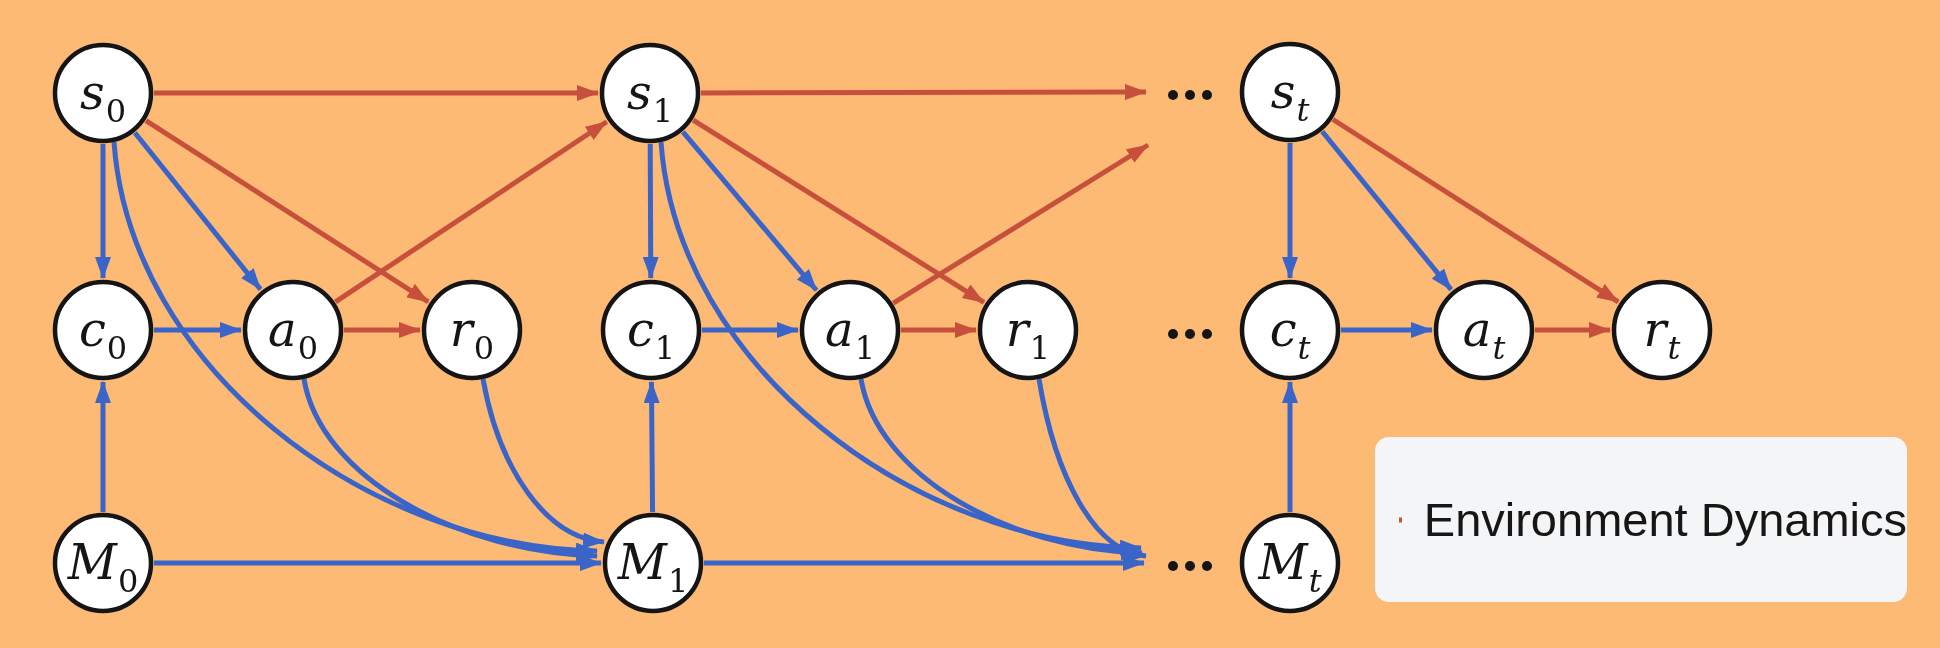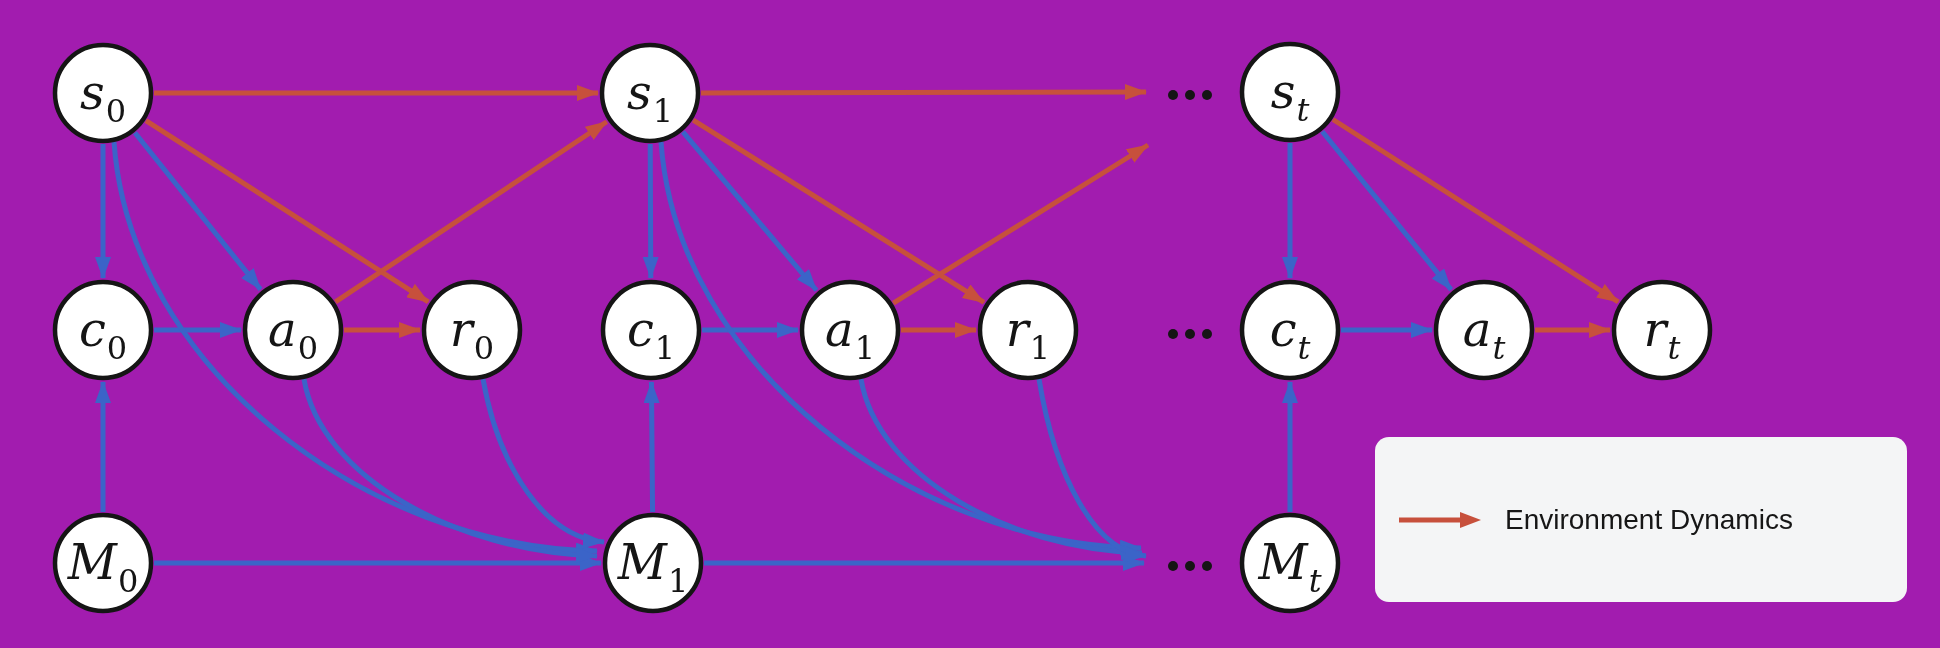--- a/index.html
+++ b/index.html
@@ -1,33 +1,33 @@
 <!DOCTYPE html>
 <html><head>
 <meta charset="utf-8">
 <style>
   html,body{margin:0;padding:0;background:#ffffff;}
   .stage{
     position:relative;
     width:1940px;height:648px;
-    background:#a21caf;
+    background:#fdba74;
     overflow:hidden;
     font-family:"Liberation Sans",sans-serif;
   }
   .stage svg.graph{position:absolute;left:0;top:0;}
   .legend{
     position:absolute;
     display:flex;flex-direction:column;justify-content:center;
     row-gap:30px;
     box-sizing:border-box;
     padding-left:22px;
   }
   .legend-item{display:flex;align-items:center;gap:22px;}
   .legend-label{
-    font-size:28px;line-height:1;color:#161616;
+    font-size:47px;line-height:1;color:#161616;
     font-family:"Liberation Sans",sans-serif;
     white-space:nowrap;
   }
   .node-label{font-family:"DejaVu Serif","Liberation Serif",serif;}
 </style>
 </head>
 <body>
 
 <div class="stage">
   <svg class="graph" id="graph-svg" width="1940" height="648" viewBox="0 0 1940 648">

